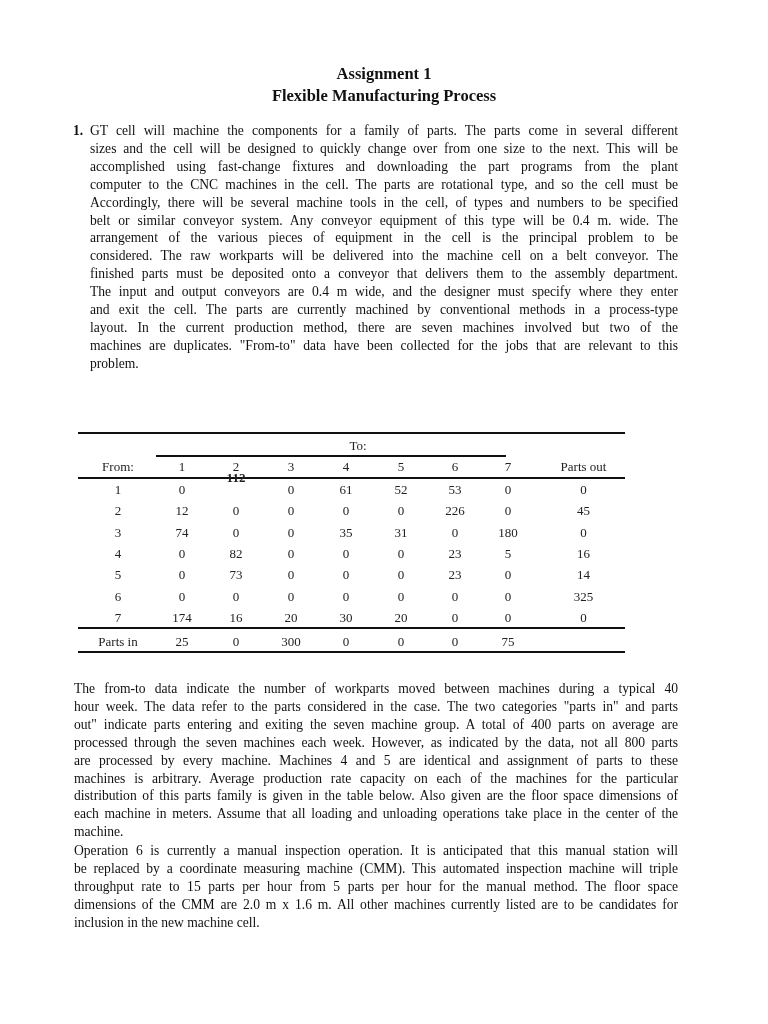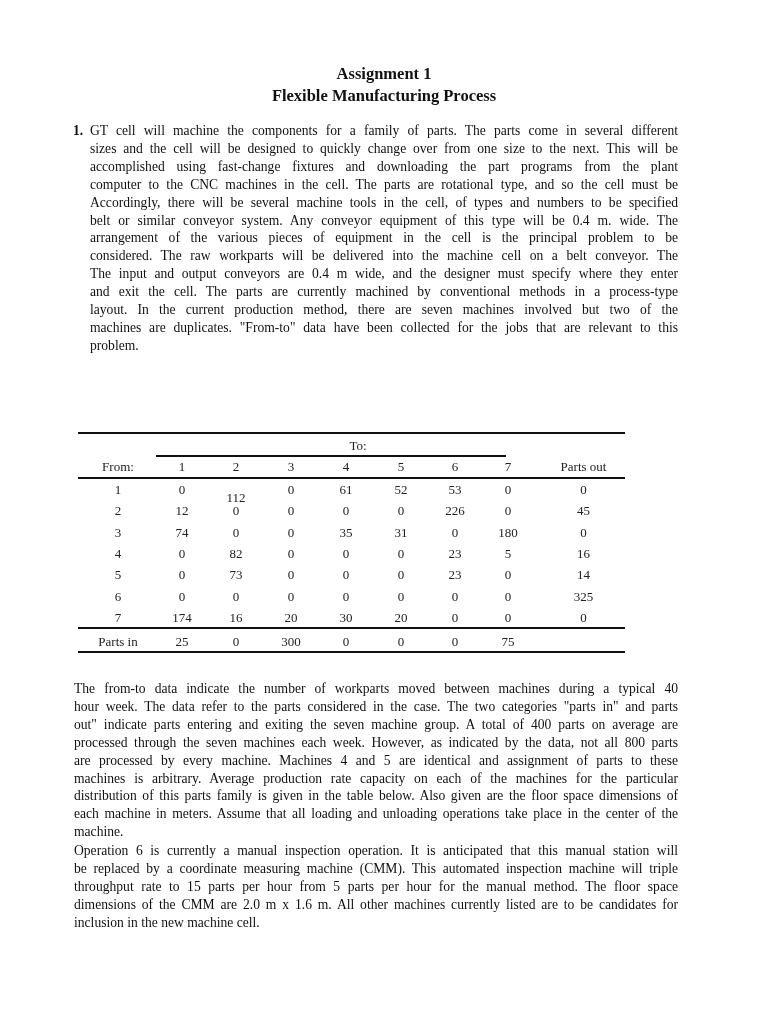--- a/index.html
+++ b/index.html
@@ -34,20 +34,21 @@
   <div class="q-num">1.</div>
   <div class="para p1" id="p1">
       <span class="line">GT cell will machine the components for a family of parts. The parts come in several different</span>
       <span class="line">sizes and the cell will be designed to quickly change over from one size to the next. This will be</span>
       <span class="line">accomplished using fast-change fixtures and downloading the part programs from the plant</span>
       <span class="line">computer to the CNC machines in the cell. The parts are rotational type, and so the cell must be</span>
       <span class="line">Accordingly, there will be several machine tools in the cell, of types and numbers to be specified</span>
       <span class="line">belt or similar conveyor system. Any conveyor equipment of this type will be 0.4 m. wide. The</span>
       <span class="line">arrangement of the various pieces of equipment in the cell is the principal problem to be</span>
       <span class="line">considered. The raw workparts will be delivered into the machine cell on a belt conveyor. The</span>
+      <span class="line">finished parts must be deposited onto a conveyor that delivers them to the assembly department.</span>
       <span class="line">The input and output conveyors are 0.4 m wide, and the designer must specify where they enter</span>
       <span class="line">and exit the cell. The parts are currently machined by conventional methods in a process-type</span>
       <span class="line">layout. In the current production method, there are seven machines involved but two of the</span>
       <span class="line">machines are duplicates. "From-to" data have been collected for the jobs that are relevant to this</span>
       <span class="line last">problem.</span>
     </div>
 
   <div class="tbl" id="tbl">
     <div class="rule" style="left:0;top:2px;width:547px;height:2px;"></div>
     <div class="cell" style="left:255px;top:8px;width:50px;">To:</div>
@@ -61,21 +62,21 @@
         <div class="cell" style="left: 298px; top: 29px;">5</div>
         <div class="cell" style="left: 352px; top: 29px;">6</div>
         <div class="cell" style="left: 405px; top: 29px;">7</div>
       </div>
     <div class="cell" style="left:468px;top:29px;width:75px;">Parts out</div>
     <div class="rule" style="left:0;top:47px;width:547px;height:1.5px;"></div>
     <div id="tbody">
         <div>
           <div class="rowlbl" style="top: 52px;">1</div>
           <div class="cell" style="left: 79px; top: 52px;">0</div>
-          <div class="cell" style="left: 133px; top: 60px;">112</div>
+          <div class="cell" style="left: 133px; top: 40px; font-weight: bold;">112</div>
           <div class="cell" style="left: 188px; top: 52px;">0</div>
           <div class="cell" style="left: 243px; top: 52px;">61</div>
           <div class="cell" style="left: 298px; top: 52px;">52</div>
           <div class="cell" style="left: 352px; top: 52px;">53</div>
           <div class="cell" style="left: 405px; top: 52px;">0</div>
           <div class="cell" style="left: 468px; width: 75px; top: 52px;">0</div>
         </div>
         <div>
           <div class="rowlbl" style="top: 73.3px;">2</div>
           <div class="cell" style="left: 79px; top: 73.3px;">12</div>

